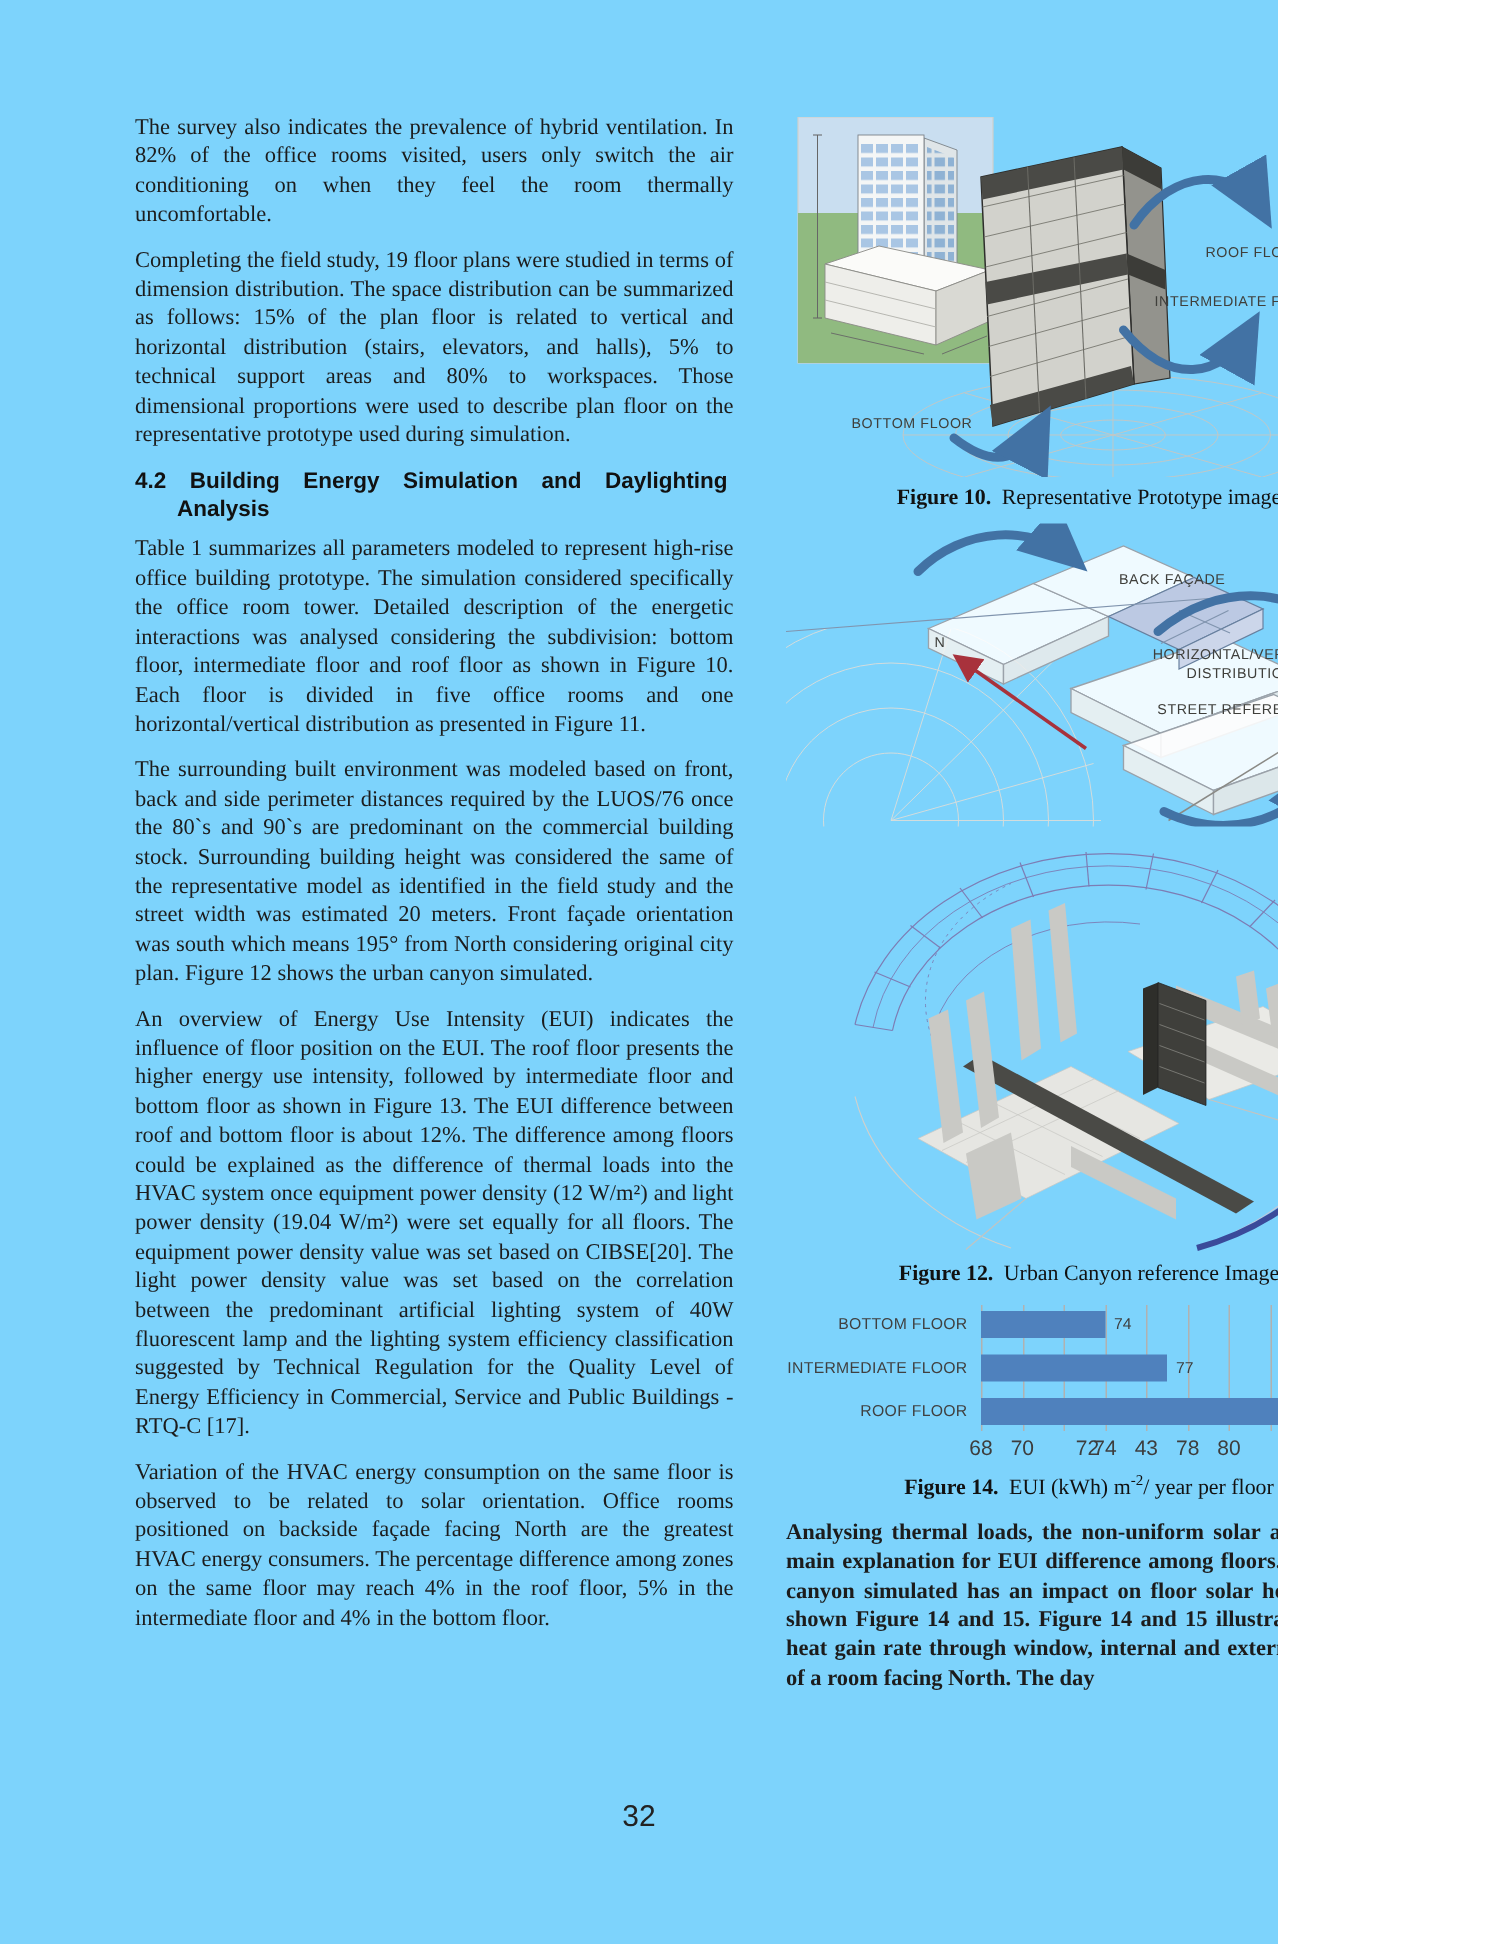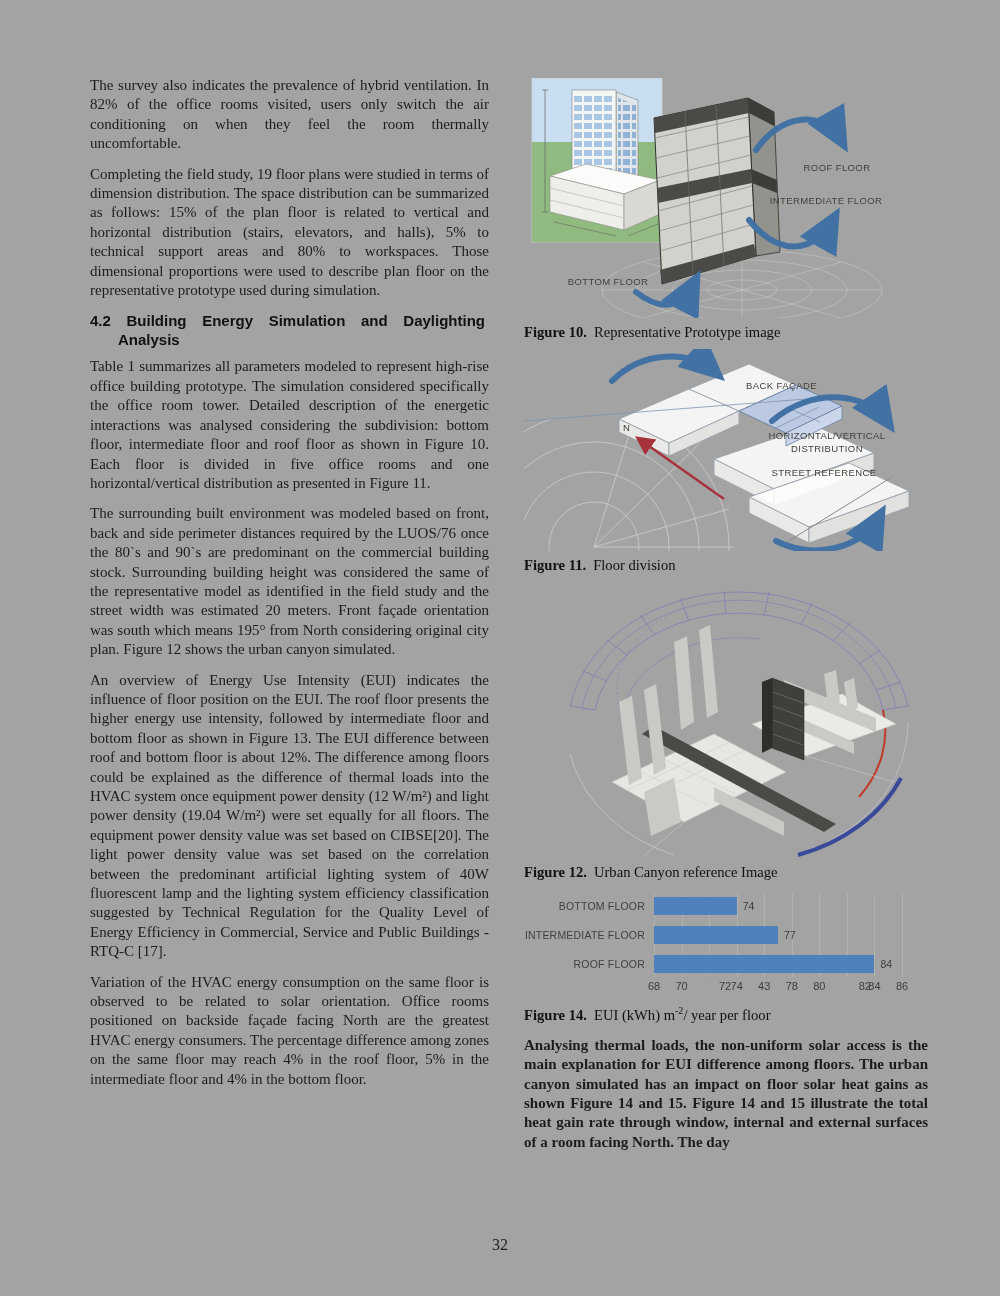--- a/index.html
+++ b/index.html
@@ -1,45 +1,45 @@
 <!DOCTYPE html>
 <html><head>
 <meta charset="utf-8">
 <style>
   html,body{margin:0;padding:0;background:#ffffff;}
-  .page{position:relative;width:1000px;height:1296px;background:#a3a3a3;overflow:hidden;
+  .page{position:relative;width:852px;height:1296px;background:#7dd3fc;overflow:hidden;
         font-family:"Liberation Serif",serif;color:#1c1c1c;}
   .col-left{position:absolute;left:90px;top:76px;width:399px;}
   .col-right{position:absolute;left:524px;top:78px;width:404px;}
   .para{font-size:15px;line-height:19.4px;text-align:justify;margin:0 0 11px 0;}
   .para:last-child{margin-bottom:0;}
   .section-heading{font-family:"Liberation Sans",sans-serif;font-weight:bold;font-size:15px;
         line-height:19px;text-align:justify;margin:3px 4px 8px 0;padding-left:28px;text-indent:-28px;color:#111;}
   .figure{width:404px;}
-  .fig-caption{font-size:14.6px;margin:6px 0 0 0;color:#111;}
+  .fig-caption{text-align:center;font-size:14.6px;margin:6px 0 0 0;color:#111;}
   .fig-caption b{margin-right:7px;}
   .fig-caption sup{font-size:10px;}
   svg{display:block;}
   .figlabel{font-family:"Liberation Sans",sans-serif;font-size:9.5px;fill:#3f3f3b;letter-spacing:.4px;}
   
   .chart{margin:10px 0 0 6px;}
   .chart-body{display:flex;}
   .chart-cats{position:relative;width:124px;height:84px;flex:none;}
   .cat-label{position:absolute;right:9px;height:18px;line-height:18px;white-space:nowrap;
         font-family:"Liberation Sans",sans-serif;font-size:10.5px;color:#404040;letter-spacing:.2px;}
   .chart-plot{position:relative;width:248px;height:84px;flex:none;}
   .gridline{position:absolute;top:0;bottom:0;width:1px;background:#b1b1b0;}
   .bar{position:absolute;left:0;height:18px;background:#4f81bd;}
   .bar-value{position:absolute;height:18px;line-height:18px;
         font-family:"Liberation Sans",sans-serif;font-size:10.5px;color:#3d3d3d;}
   .chart-axis{position:relative;margin-left:124px;width:248px;height:18px;}
   .tick{position:absolute;top:3px;transform:translateX(-50%);
-        font-family:"Liberation Sans",sans-serif;font-size:11px;color:#3d3d3d;}
+        font-family:"Liberation Sans",sans-serif;font-size:14px;color:#3d3d3d;}
   .page-number{position:absolute;left:0;right:0;top:1200px;text-align:center;
-        font-family:Liberation Serif, serif;font-size:16px;color:#222;margin-top:36px;}
+        font-family:Liberation Sans, sans-serif;font-size:20px;color:#222;}
 </style>
 </head>
 <body>
 
 <div class="page">
 
   <div class="col-left">
     <p class="para">The survey also indicates the prevalence of hybrid ventilation. In 82% of the office rooms visited, users only switch the air conditioning on when they feel the room thermally uncomfortable.</p>
     <p class="para">Completing the field study, 19 floor plans were studied in terms of dimension distribution. The space distribution can be summarized as follows: 15% of the plan floor is related to vertical and horizontal distribution (stairs, elevators, and halls), 5% to technical support areas and 80% to workspaces. Those dimensional proportions were used to describe plan floor on the representative prototype used during simulation.</p>
     <div class="section-heading">4.2 Building Energy Simulation and Daylighting Analysis</div>
@@ -182,23 +182,20 @@
         <g fill="none" stroke="#4272a4" stroke-width="6" stroke-linecap="round">
           <path d="M 88,32 C 118,2 165,0 192,24" marker-end="url(#ah11)"></path>
           <path d="M 248,72 C 288,38 342,42 364,74" marker-end="url(#ah11)"></path>
           <path d="M 252,192 C 288,210 336,202 356,166" marker-end="url(#ah11)"></path>
         </g>
         <text class="figlabel" x="222" y="40">BACK FAÇADE</text>
         <text class="figlabel" x="303" y="90" text-anchor="middle">HORIZONTAL/VERTICAL</text>
         <text class="figlabel" x="303" y="103" text-anchor="middle">DISTRIBUTION</text>
         <text class="figlabel" x="300" y="127" text-anchor="middle">STREET REFERENCE</text>
       </svg>
-      <div class="fig-caption">
-        <b>Figure 11.</b><span>Floor division</span>
-      </div>
     </div>
 
     <div class="figure" style="margin-top:8px;">
       <svg width="404" height="276" viewBox="0 0 404 276">
 
         <g fill="none" stroke="#7d7db4" stroke-width="0.8">
           <path d="M 46,124 A 172 140 0 0 1 384,124"></path>
           <path d="M 58,126 A 159 128 0 0 1 372,126" stroke-width="0.6"></path>
           <path d="M 71,128 A 146 116 0 0 1 359,128"></path>
           <path d="M 97,132 A 120 92 0 0 1 236,57" stroke-width="0.6"></path>

